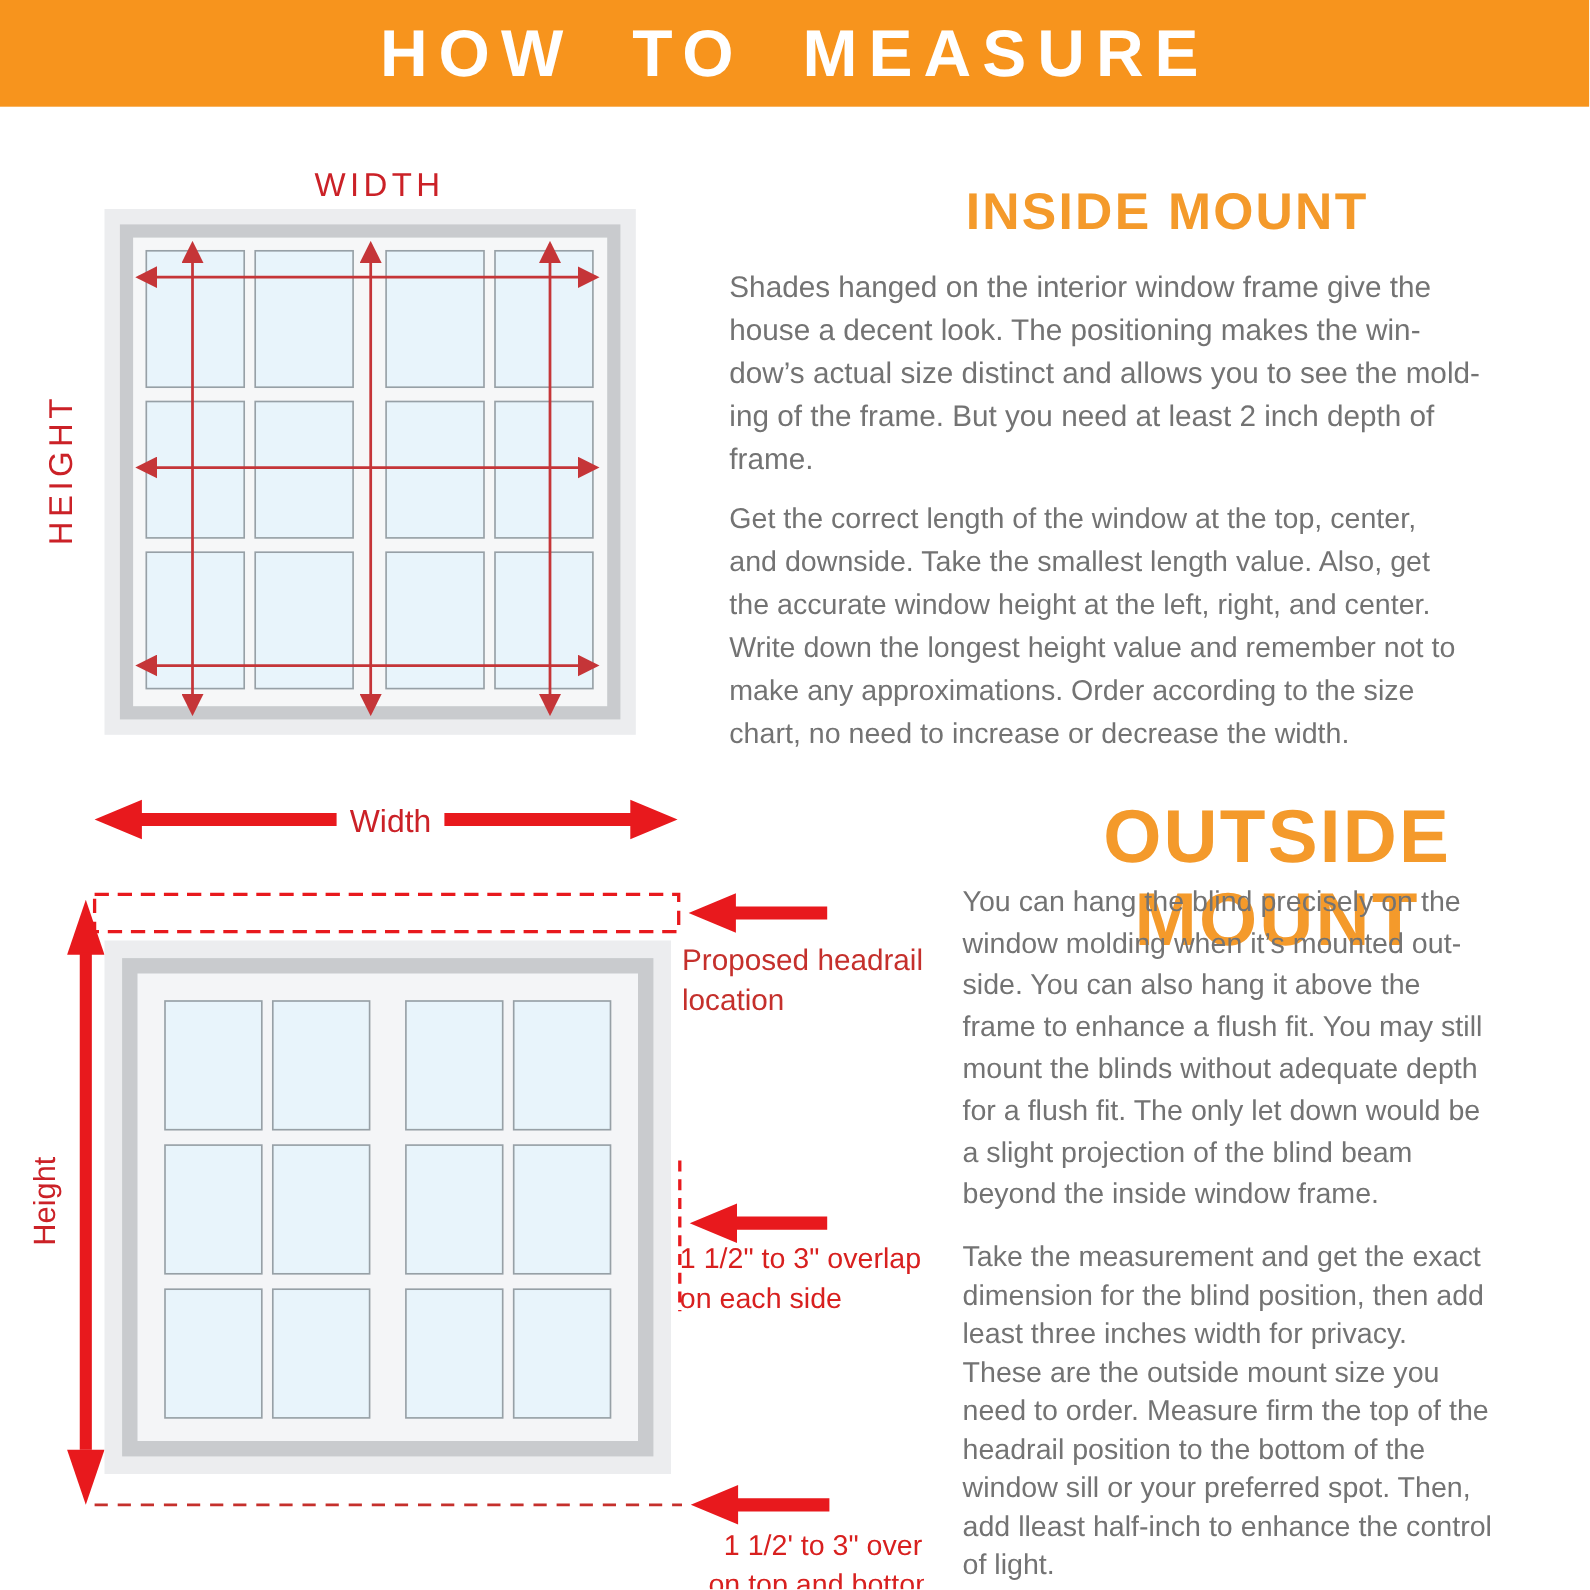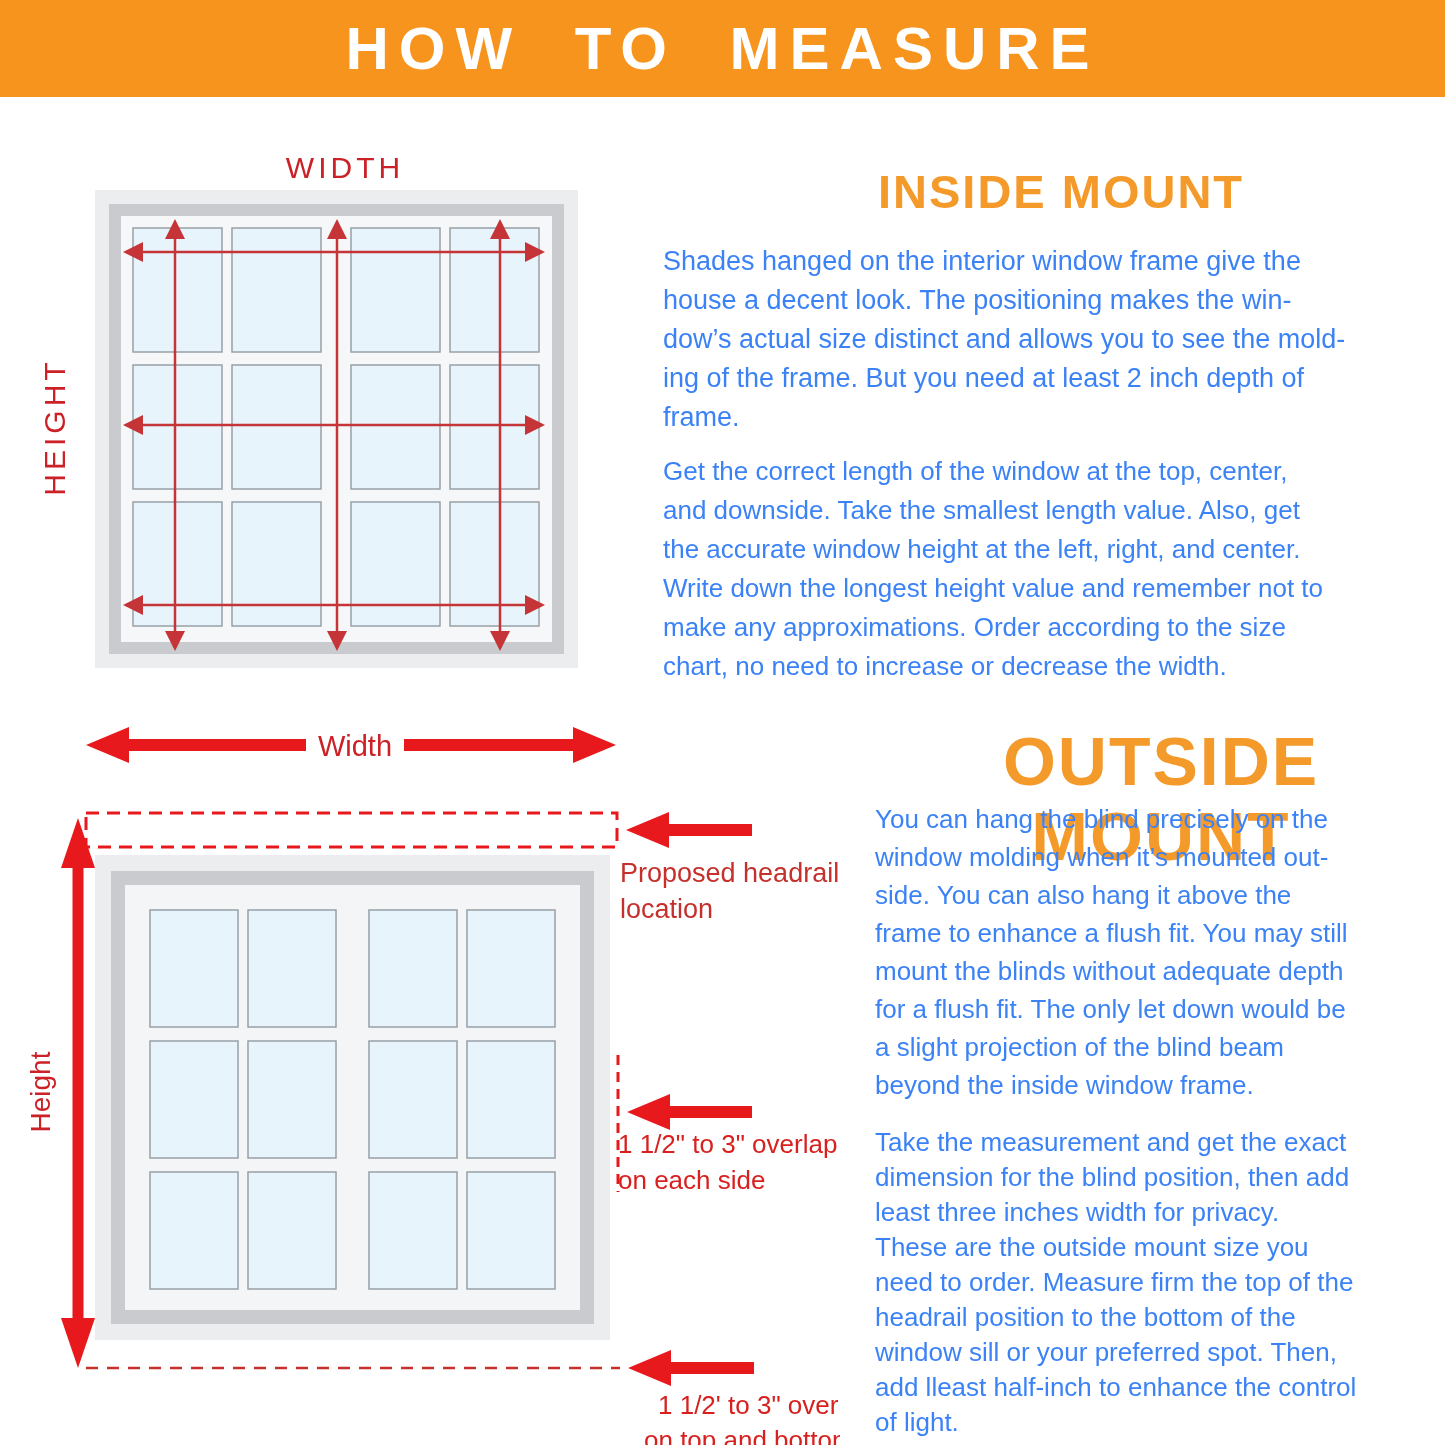--- a/index.html
+++ b/index.html
@@ -15,21 +15,21 @@
     color:#ffffff;font-size:60px;font-weight:bold;letter-spacing:10px;word-spacing:26px;
     margin:0;line-height:1;
   }
   .section-heading{
     position:absolute;color:#f49a2b;font-weight:bold;text-align:center;letter-spacing:2px;
     line-height:1.1;margin:16px;
   }
   #inside-heading{left:660px;top:150px;width:770px;font-size:47px;}
   #outside-heading{left:860px;top:708px;width:570px;font-size:68px;}
   .body-text{
-    position:absolute;color:#3b82f6;white-space:pre;margin:0;
+    position:absolute;color:#737373;white-space:pre;margin:0;
   }
   #inside-p1{left:663px;top:242px;font-size:27px;line-height:39px;}
   #inside-p2{left:663px;top:452px;font-size:26px;line-height:39px;}
   #outside-p1{left:875px;top:800px;font-size:26px;line-height:38px;}
   #outside-p2{left:875px;top:1125px;font-size:26px;line-height:35px;}
   .diagram{position:absolute;}
   #diagram-inside{left:30px;top:130px;}
   #diagram-outside{left:30px;top:700px;}
   svg text{font-family:"Liberation Sans", sans-serif;}
 </style>

